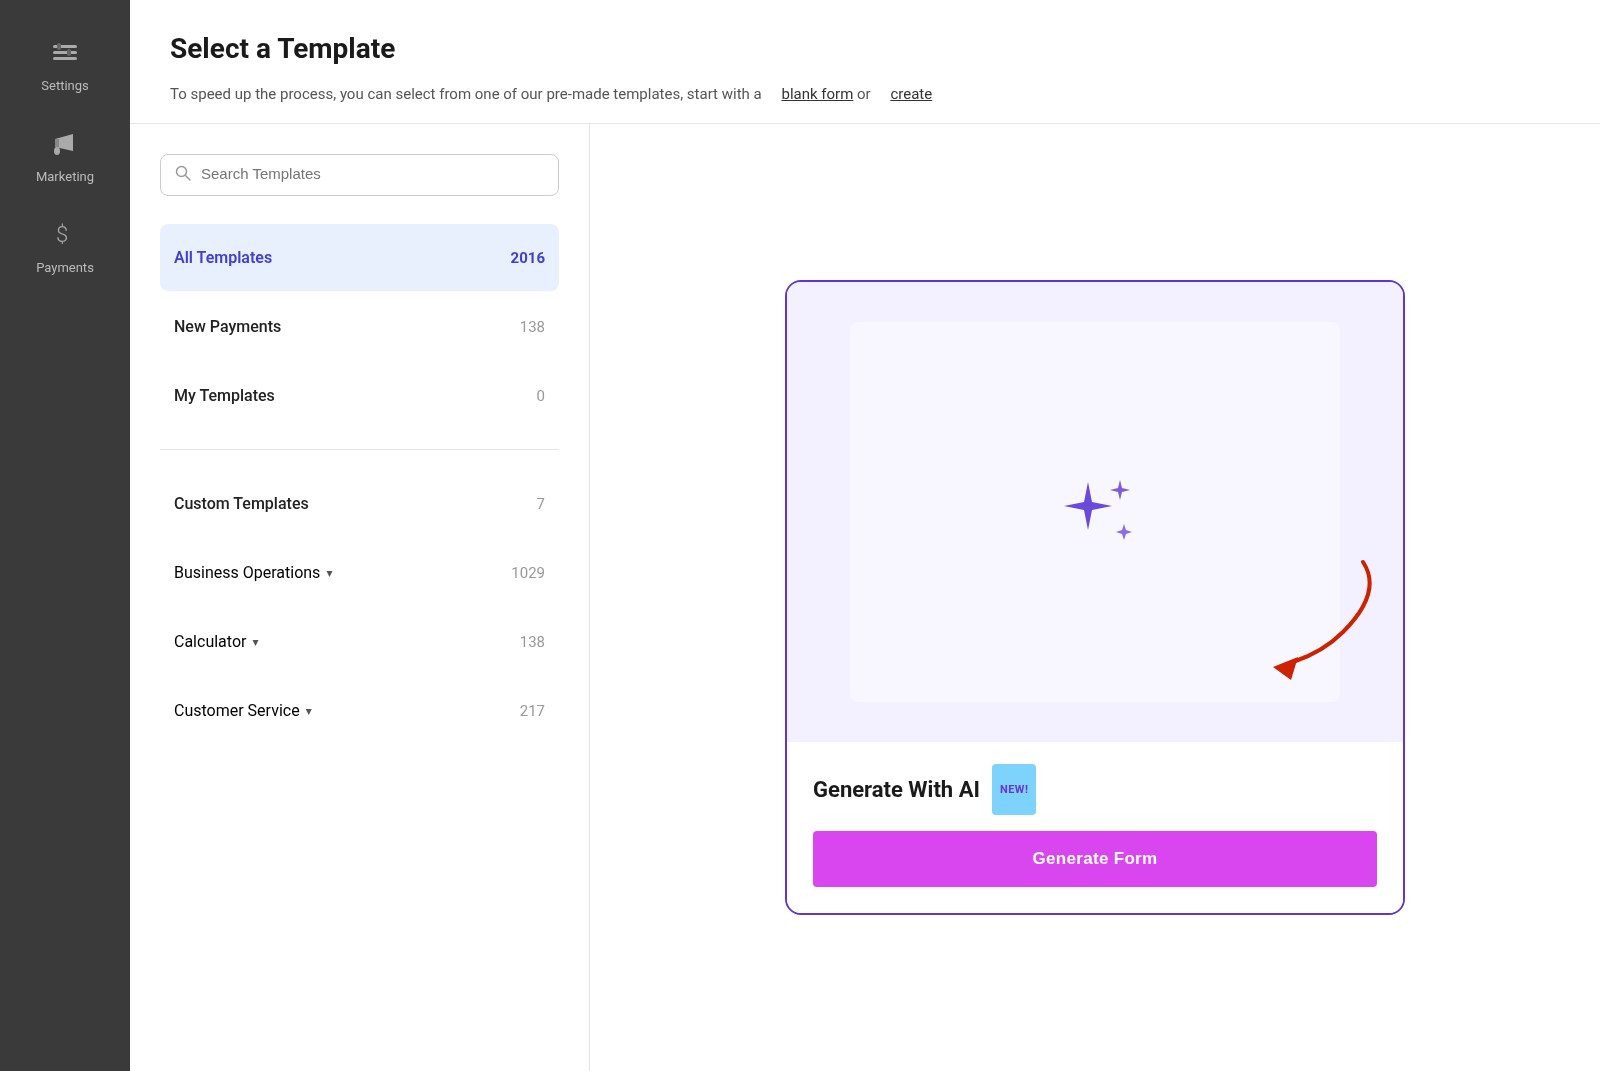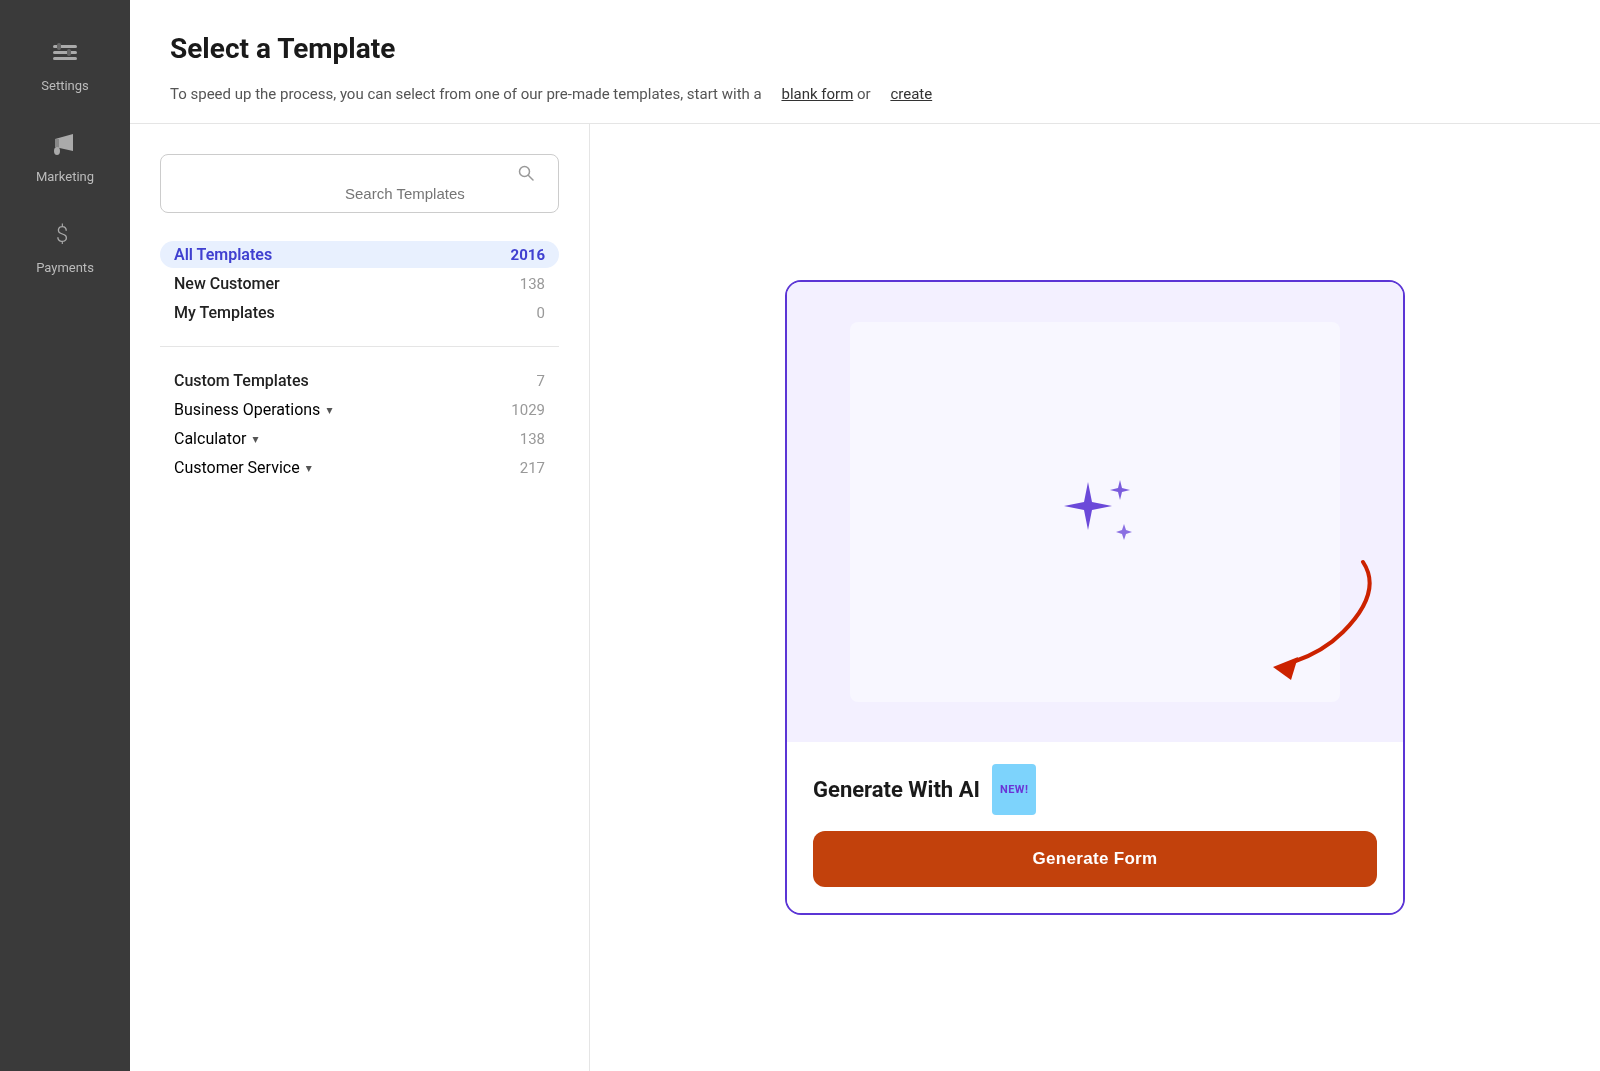--- a/index.html
+++ b/index.html
@@ -73,49 +73,48 @@
     
     .left-panel {
       width: 460px;
       flex-shrink: 0;
       border-right: 1px solid #e5e5e5;
       padding: 30px 30px;
     }
 
     .search-box {
       display: flex;
-      align-items: flex-end;
+      align-items: flex-start;
       border: 1.5px solid #ccc;
       border-radius: 8px;
       padding: 10px 14px;
       margin-bottom: 28px;
       background: #fff;
-      flex-direction: column;
     }
     .search-icon-wrap {
       color: #999;
       margin-right: 10px;
       font-size: 16px;
     }
     .search-input {
       border: none;
       outline: none;
       font-size: 15px;
       color: #999;
       flex: 1;
       background: transparent;
     }
 
     
     .category-item {
       display: flex;
       align-items: center;
       justify-content: space-between;
-      padding: 4px 14px;
-      border-radius: 20px;
+      padding: 24px 14px;
+      border-radius: 8px;
       cursor: pointer;
       margin-bottom: 2px;
     }
     .category-item.active {
       background: #e8f0fe;
     }
     .category-name {
       font-size: 16px;
       font-weight: 500;
       color: #222;
@@ -206,24 +205,24 @@
       color: #6b35d5;
       font-size: 11px;
       font-weight: 700;
       padding: 19px 8px;
       border-radius: 4px;
       letter-spacing: 0.5px;
     }
 
     .generate-btn {
       width: 100%;
-      background: #c2410c;
+      background: #d946ef;
       color: #fff;
       border: none;
-      border-radius: 12px;
+      border-radius: 4px;
       padding: 18px;
       font-size: 17px;
       font-weight: 600;
       cursor: pointer;
       letter-spacing: 0.3px;
     }
   </style>
 </head>
 <body>
 
@@ -285,21 +284,21 @@
         </div>
         <input class="search-input" type="text" placeholder="Search Templates" style="">
       </div>
 
       <div>
         <div class="category-item active">
           <span class="category-name">All Templates</span>
           <span class="category-count">2016</span>
         </div>
         <div class="category-item">
-          <span class="category-name">New Customer</span>
+          <span class="category-name">New Payments</span>
           <span class="category-count">138</span>
         </div>
         <div class="category-item">
           <span class="category-name">My Templates</span>
           <span class="category-count">0</span>
         </div>
       </div>
 
       <hr class="divider">
 

